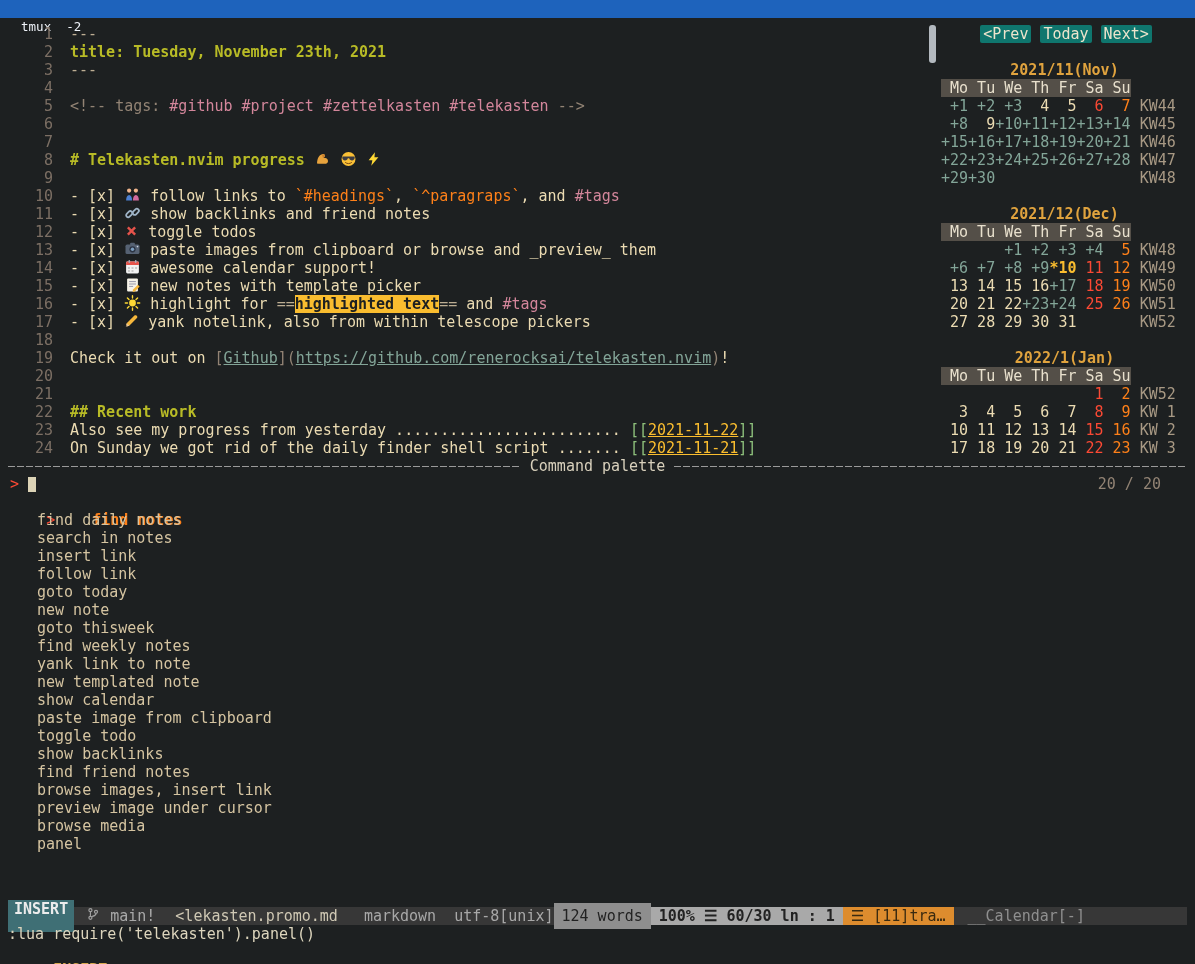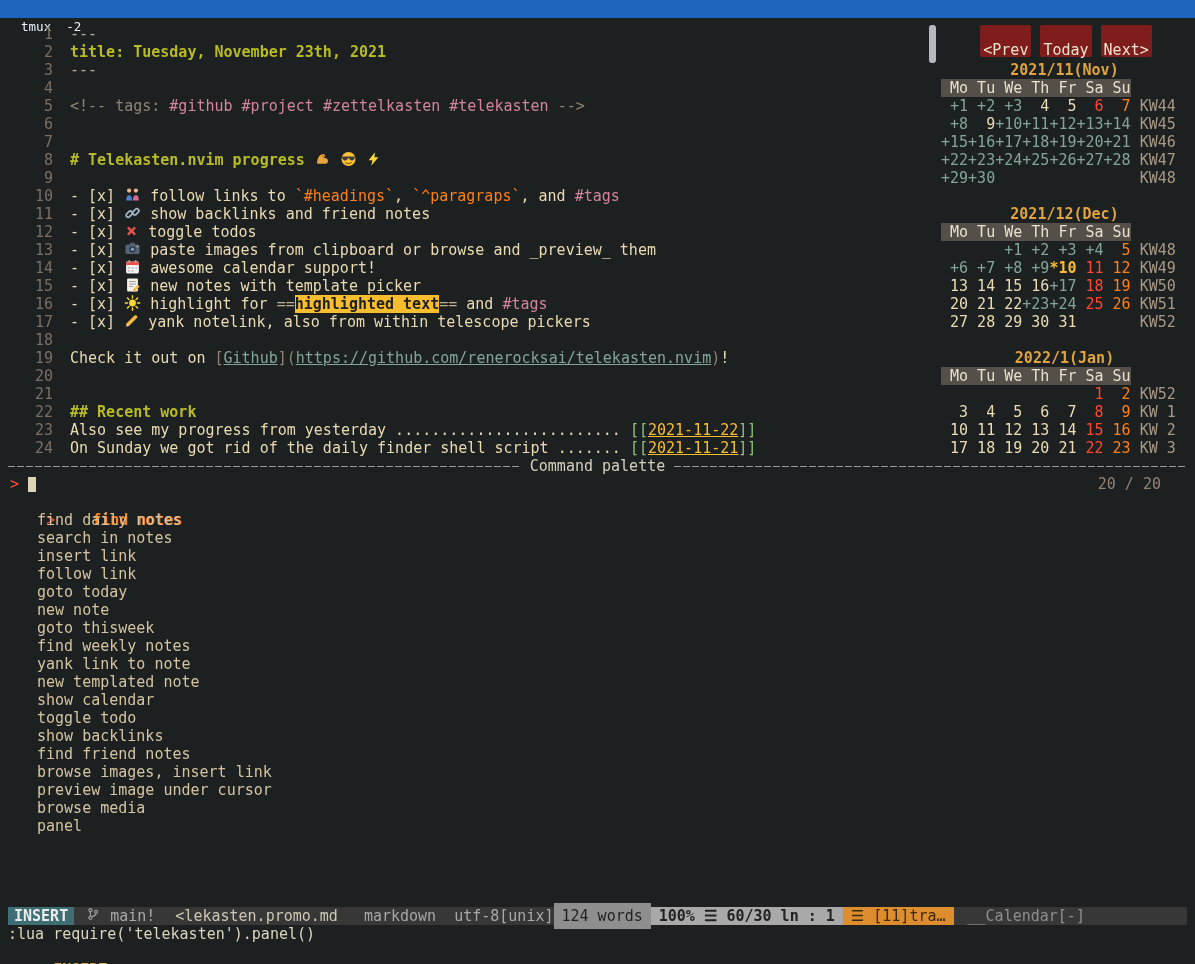--- a/index.html
+++ b/index.html
@@ -26,21 +26,21 @@
   .c-brk{color:#8ec07c}
   .c-date{color:#fabd2f;text-decoration:underline}
   .c-it{}
   .emoji{display:inline-block}
   .emoji svg{vertical-align:-2px}
   .scrollthumb{position:absolute;left:929px;top:25px;width:7px;height:38px;background:#b3b9bf;border-radius:3px}
   
   .calendar{position:absolute;left:941px;top:25px;width:250px}
   .cal-row{height:18px;white-space:pre}
   .cal-nav{display:flex;justify-content:center;gap:9px}
-  .navbtn{background:#7f1d1d;color:#ece4cc;padding:16px 3px;border-radius:2px}
+  .navbtn{background:#0f766e;color:#ece4cc;padding:0 3px;border-radius:2px}
   .cal-title{text-align:center;color:#e0a33e;font-weight:bold;width:247px}
   .dowbar{background:#544f48;color:#e8e0cd}
   .kw{color:#a89984;padding-left:9px}
   .day-d{color:#ebdbb2}
   .day-plus{color:#83a598}
   .day-sat{color:#fb4934}
   .day-sun{color:#fe8019}
   .day-today{color:#fabd2f;font-weight:bold}
   
   .palette{position:absolute;left:8px;top:457px;width:1179px;height:448px}
@@ -51,21 +51,21 @@
   .pcaret{color:#fb4934;padding-left:2px}
   .cursor{width:8px;height:15px;background:#dcd3b6;display:inline-block;margin-left:9px}
   .pcount{margin-left:auto;margin-right:26px;color:#928374}
   .pal-sel{height:18px;white-space:pre}
   .scaret{color:#fb4934;padding-left:2px}
   .slabel{color:#fe8019;font-weight:bold;margin-left:37px}
   .pal-item{height:18px;padding-left:29px;color:#d5c4a1;white-space:pre}
   
   .statusline{position:absolute;left:8px;top:907px;width:1179px;height:18px;background:#373737;
               display:flex;align-items:center;color:#a8a8a8;white-space:pre}
-  .sl-mode{background:#3f6f75;color:#ececec;font-weight:bold;padding:0 6px;height:18px}
+  .sl-mode{background:#3f6f75;color:#ececec;font-weight:bold;padding:0 6px;height:32px}
   .sl-branch{margin-left:13px;display:flex;align-items:center;gap:11px}
   .sl-file{margin-left:20px;color:#cfc8b4}
   .sl-ft{margin-left:26px}
   .sl-enc{margin-left:18px}
   .sl-spacer{flex:1}
   .sl-words{background:#8e8e8e;color:#222;padding:4px 8px;height:18px}
   .sl-pos{background:#a9a9a9;color:#222;padding:0 8px;height:18px;font-weight:bold}
   .sl-warn{background:#dd8c2e;color:#3a2a10;padding:0 8px;height:18px}
   .sl-cal{width:267px;flex:none;box-sizing:border-box;padding-left:14px;color:#8f8f8f}
   
@@ -217,20 +217,21 @@
       <div class="pal-item">search in notes</div>
       <div class="pal-item">insert link</div>
       <div class="pal-item">follow link</div>
       <div class="pal-item">goto today</div>
       <div class="pal-item">new note</div>
       <div class="pal-item">goto thisweek</div>
       <div class="pal-item">find weekly notes</div>
       <div class="pal-item">yank link to note</div>
       <div class="pal-item">new templated note</div>
       <div class="pal-item">show calendar</div>
+      <div class="pal-item">paste image from clipboard</div>
       <div class="pal-item">toggle todo</div>
       <div class="pal-item">show backlinks</div>
       <div class="pal-item">find friend notes</div>
       <div class="pal-item">browse images, insert link</div>
       <div class="pal-item">preview image under cursor</div>
       <div class="pal-item">browse media</div>
       <div class="pal-item">panel</div>
     </div>
 </div>
 

